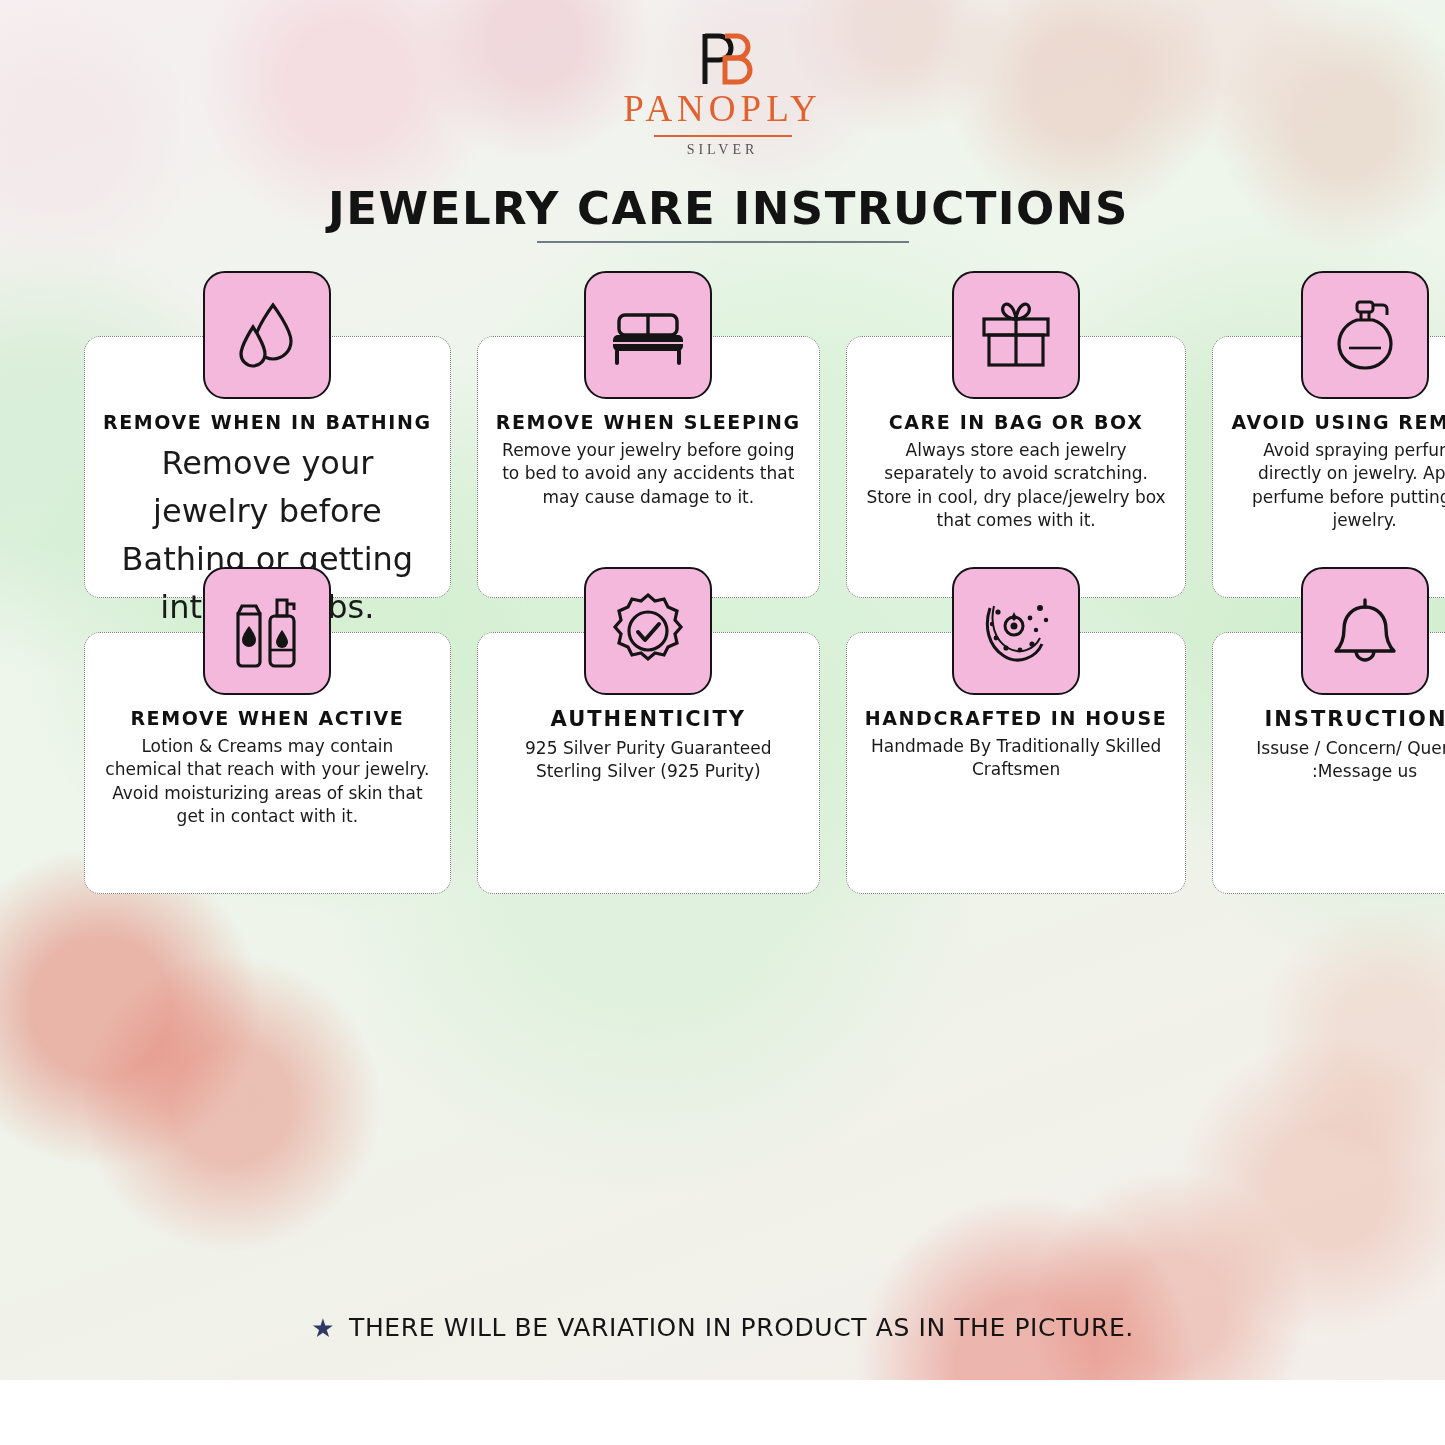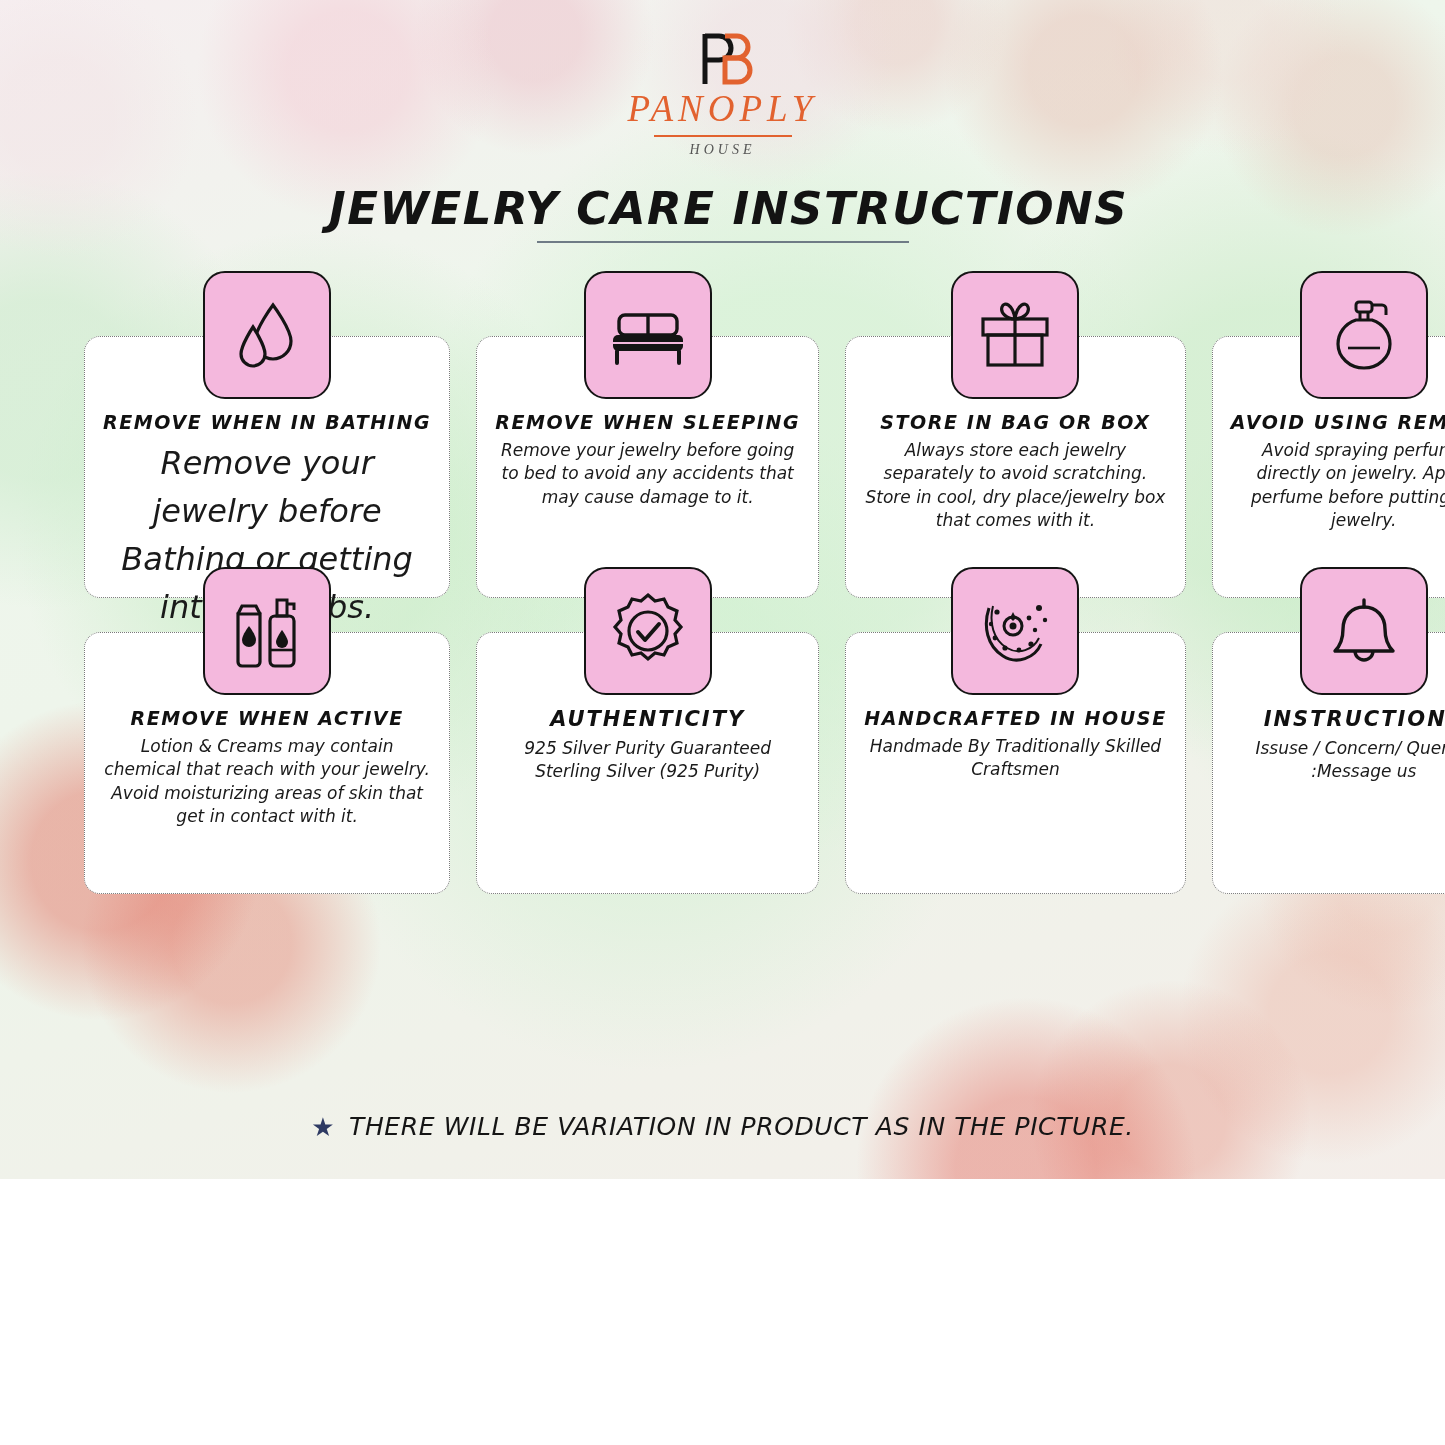--- a/index.html
+++ b/index.html
@@ -9,21 +9,21 @@
   body {
     width: 1445px;
     height: 1445px;
     font-family: "Liberation Sans", sans-serif;
     overflow: hidden;
   }
 
   .poster {
     position: relative;
     width: 1445px;
-    height: 1179px;
+    height: 1380px;
     background:
       radial-gradient(circle at 7% 73%, rgba(224,86,70,0.40) 0 70px, rgba(224,86,70,0.0) 160px),
       radial-gradient(circle at 16% 80%, rgba(226,96,78,0.35) 0 60px, rgba(226,96,78,0) 150px),
       radial-gradient(circle at 71% 99%, rgba(223,72,58,0.35) 0 70px, rgba(223,72,58,0) 170px),
       radial-gradient(circle at 81% 95%, rgba(226,110,90,0.30) 0 55px, rgba(226,110,90,0) 140px),
       radial-gradient(circle at 92% 86%, rgba(232,150,130,0.30) 0 60px, rgba(232,150,130,0) 150px),
       radial-gradient(circle at 96% 75%, rgba(235,170,150,0.25) 0 50px, rgba(235,170,150,0) 130px),
       radial-gradient(circle at 24% 6%, rgba(244,206,214,0.55) 0 60px, rgba(244,206,214,0) 150px),
       radial-gradient(circle at 37% 3%, rgba(236,186,196,0.45) 0 45px, rgba(236,186,196,0) 120px),
       radial-gradient(circle at 53% 5%, rgba(240,222,226,0.55) 0 55px, rgba(240,222,226,0) 130px),
@@ -32,21 +32,20 @@
       radial-gradient(circle at 85% 3%, rgba(240,216,210,0.45) 0 45px, rgba(240,216,210,0) 120px),
       radial-gradient(circle at 93% 9%, rgba(229,185,172,0.40) 0 50px, rgba(229,185,172,0) 130px),
       radial-gradient(circle at 4% 10%, rgba(242,228,230,0.55) 0 55px, rgba(242,228,230,0) 140px),
       radial-gradient(circle at 3% 33%, rgba(206,236,206,0.65) 0 90px, rgba(206,236,206,0) 220px),
       radial-gradient(circle at 22% 45%, rgba(198,236,196,0.60) 0 130px, rgba(198,236,196,0) 300px),
       radial-gradient(circle at 55% 40%, rgba(205,240,205,0.55) 0 180px, rgba(205,240,205,0) 380px),
       radial-gradient(circle at 88% 38%, rgba(200,236,198,0.60) 0 140px, rgba(200,236,198,0) 320px),
       radial-gradient(circle at 97% 52%, rgba(206,238,206,0.55) 0 110px, rgba(206,238,206,0) 260px),
       radial-gradient(circle at 45% 62%, rgba(210,240,210,0.50) 0 150px, rgba(210,240,210,0) 340px),
       linear-gradient(160deg, #f6eef0 0%, #eef6ec 30%, #eef4ea 55%, #f4eeea 100%);
-    font-style: italic;
   }
 
   .brand {
     position: absolute;
     top: 30px;
     left: 0;
     right: 0;
     text-align: center;
   }
   .brand-mark {
@@ -181,21 +180,21 @@
     <span class="brand-mark">
       <svg width="64" height="58" viewBox="0 0 64 58">
         <path d="M14 4 L14 54" stroke="#141414" stroke-width="5" fill="none"></path>
         <path d="M14 6 h14 a12 12 0 0 1 0 24 h-14" stroke="#141414" stroke-width="5" fill="none"></path>
         <path d="M34 6 h12 a11 11 0 0 1 0 22 h-12" stroke="#e2622f" stroke-width="5" fill="none"></path>
         <path d="M34 28 h13 a12 12 0 0 1 0 24 h-13 z" stroke="#e2622f" stroke-width="5" fill="none"></path>
       </svg>
     </span>
     <div class="brand-name">PANOPLY</div>
     <div class="brand-rule"></div>
-    <div class="brand-sub">HOUSE</div>
+    <div class="brand-sub">SILVER</div>
   </div>
 
   <div class="title">JEWELRY CARE INSTRUCTIONS</div>
   <div class="title-rule"></div>
 
   <div class="grid">
 
     <div class="card">
       <span class="icon-tile">
         <svg width="76" height="76" viewBox="0 0 76 76">
@@ -223,21 +222,21 @@
 
     <div class="card">
       <span class="icon-tile">
         <svg width="78" height="76" viewBox="0 0 78 76">
           <path d="M39 22 C31 22 24 16 26 10 c2-6 11-3 13 12 2-15 11-18 13-12 2 6-5 12-13 12 Z" fill="none" stroke="#141414" stroke-width="3.2"></path>
           <rect x="7" y="22" width="64" height="16" fill="none" stroke="#141414" stroke-width="3.2"></rect>
           <rect x="12" y="38" width="54" height="30" fill="none" stroke="#141414" stroke-width="3.2"></rect>
           <path d="M39 22 v46" stroke="#141414" stroke-width="3.2"></path>
         </svg>
       </span>
-      <div class="card-title small">STORE IN BAG OR BOX</div>
+      <div class="card-title small">CARE IN BAG OR BOX</div>
       <div class="card-text">Always store each jewelry separately to avoid scratching. Store in cool, dry place/jewelry box that comes with it.</div>
     </div>
 
     <div class="card">
       <span class="icon-tile">
         <svg width="76" height="78" viewBox="0 0 76 78">
           <rect x="30" y="6" width="16" height="10" rx="3" fill="none" stroke="#141414" stroke-width="3"></rect>
           <path d="M46 9 h10 a4 4 0 0 1 4 4 v6" fill="none" stroke="#141414" stroke-width="3"></path>
           <path d="M34 16 v8 M42 16 v8" stroke="#141414" stroke-width="3"></path>
           <path d="M30 24 h16 c12 4 18 14 18 24 a26 24 0 0 1 -52 0 c0-10 6-20 18-24 Z" fill="none" stroke="#141414" stroke-width="3.2"></path>

